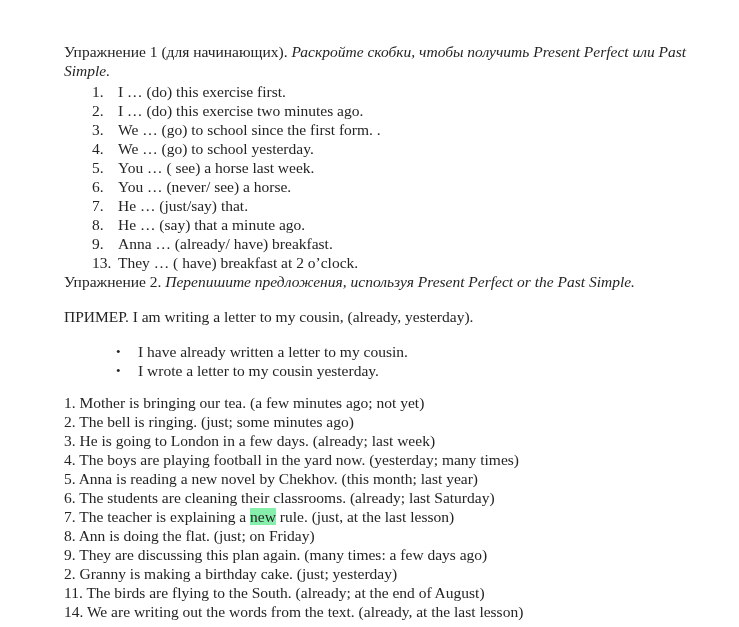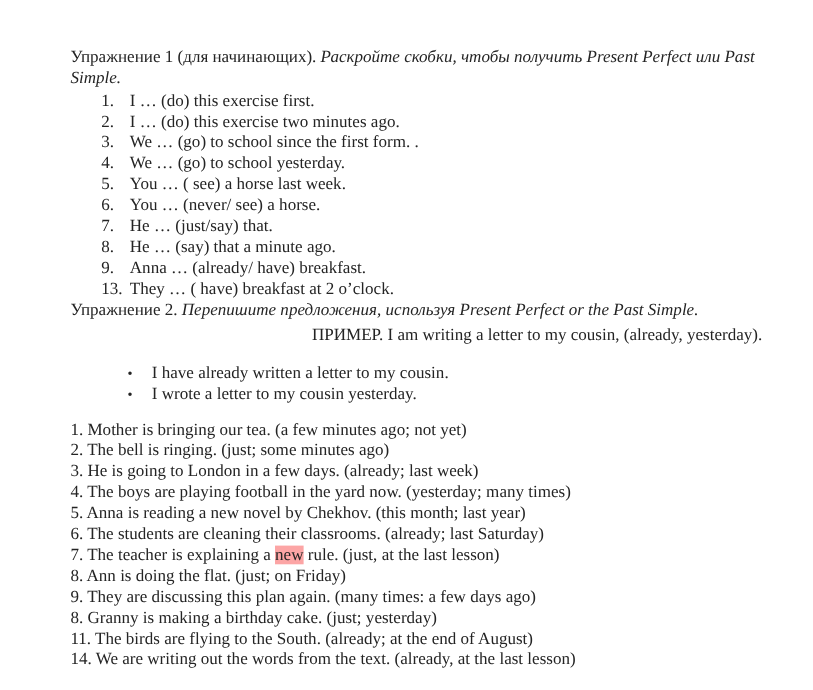--- a/index.html
+++ b/index.html
@@ -6,27 +6,27 @@
   body{
     width:739px;height:627px;overflow:hidden;
     background:#ffffff;
     font-family:"Liberation Serif","DejaVu Serif",serif;
     color:#242424;
     font-size:15.5px;
   }
   .page{padding:42px 46px 0 64px;width:629px;}
   .b{font-weight:normal;}
   .i{font-style:italic;}
-  .hl{background:#fca5a5;}
+  .hl{background:#86efac;}
   .heading{line-height:19px;margin:0;}
   .ex1-list{margin:2px 0 0 0;}
   .ex1-row{display:flex;line-height:19px;padding-left:28px;}
   .ex1-num{flex:none;width:26px;}
   .ex1-text{flex:1;}
-  .example-line{line-height:19px;margin-top:4px;text-align:right;}
+  .example-line{line-height:19px;margin-top:16px;}
   .bullets{margin:0;}
   .bullet-row{display:flex;line-height:19px;padding-left:52px;}
   .bullet-glyph{flex:none;width:22px;font-size:13px;}
   .gap{height:13px;}
   .sentence-line{line-height:19px;font-family:Liberation Serif, serif;}
 </style>
 </head>
 <body>
 
 <div class="page">
@@ -96,18 +96,18 @@
   <div>
       <div class="sentence-line"><span>1. Mother is bringing our tea. (a few minutes ago; not yet)</span></div>
       <div class="sentence-line"><span>2. The bell is ringing. (just; some minutes ago)</span></div>
       <div class="sentence-line"><span>3. He is going to London in a few days. (already; last week)</span></div>
       <div class="sentence-line"><span>4. The boys are playing football in the yard now. (yesterday; many times)</span></div>
       <div class="sentence-line"><span>5. Anna is reading a new novel by Chekhov. (this month; last year)</span></div>
       <div class="sentence-line"><span>6. The students are cleaning their classrooms. (already; last Saturday)</span></div>
       <div class="sentence-line"><span>7. The teacher is explaining a </span><span class="hl">new</span><span> rule. (just, at the last lesson)</span></div>
       <div class="sentence-line"><span>8. Ann is doing the flat. (just; on Friday)</span></div>
       <div class="sentence-line"><span>9. They are discussing this plan again. (many times: a few days ago)</span></div>
-      <div class="sentence-line"><span>8. Granny is making a birthday cake. (just; yesterday)</span></div>
+      <div class="sentence-line"><span>2. Granny is making a birthday cake. (just; yesterday)</span></div>
       <div class="sentence-line"><span>11. The birds are flying to the South. (already; at the end of August)</span></div>
       <div class="sentence-line"><span>14. We are writing out the words from the text. (already, at the last lesson)</span></div>
     </div>
 
 </div>
 
 </body></html>

